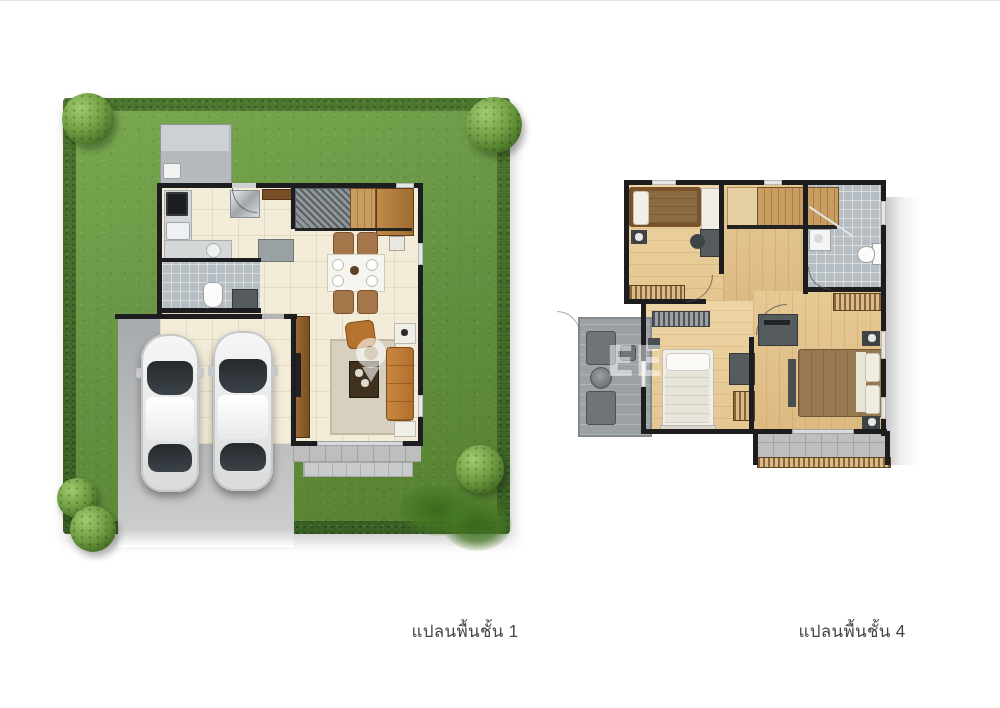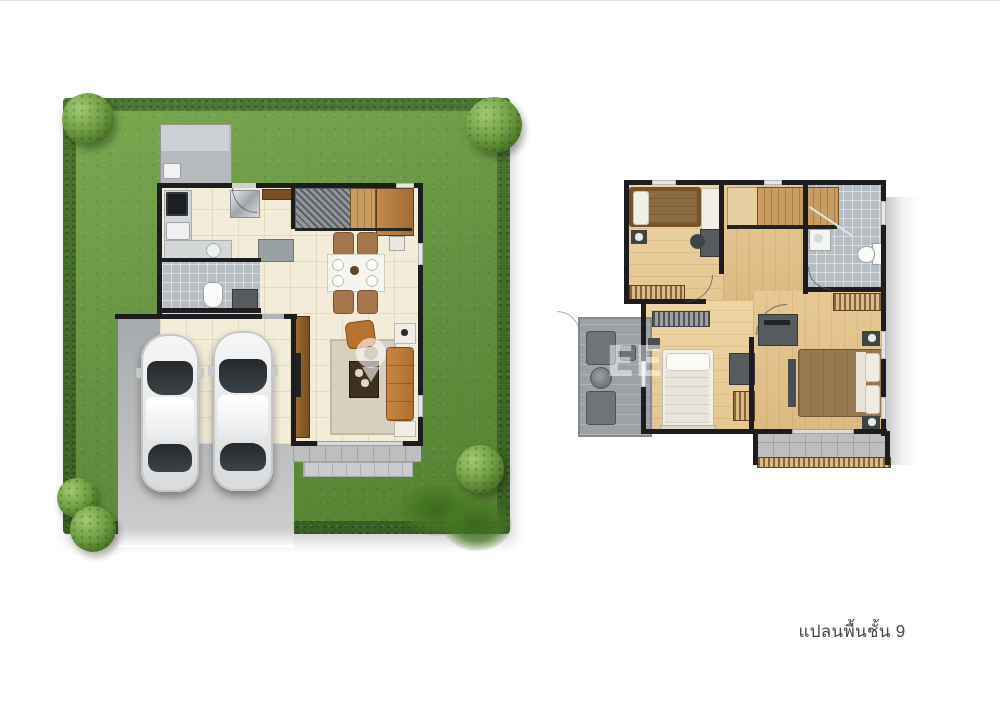--- a/index.html
+++ b/index.html
@@ -266,15 +266,16 @@
   <div class="abs arc" style="left:756px;top:303px;width:30px;height:30px;border-left:1.5px solid rgba(80,80,80,.75);border-top:1.5px solid rgba(80,80,80,.75);border-radius:100% 0 0 0;"></div>
   <div class="abs arc" style="left:808px;top:266px;width:22px;height:22px;border-left:1.5px solid rgba(80,80,80,.75);border-bottom:1.5px solid rgba(80,80,80,.75);border-radius:0 0 0 100%;"></div>
   <div class="abs arc" style="left:557px;top:310px;width:22px;height:22px;border-right:1.5px solid rgba(120,120,120,.6);border-top:1.5px solid rgba(120,120,120,.6);border-radius:0 100% 0 0;"></div>
 
   <div class="abs" style="left:356px;top:337px;width:30px;height:46px;">
     <div class="abs pin-ring" style="left:0;top:0;"></div>
     <div class="abs pin-tail" style="left:6px;top:29px;"></div>
   </div>
   <div class="abs wm-text" style="left:606px;top:340px;font-size:42px;color:rgba(255,255,255,.5);">EE</div>
 
-  <div class="abs caption" style="left:742px;top:616px;">แปลนพื้นชั้น 9</div>
+  <div class="abs caption" style="left:355px;top:616px;">แปลนพื้นชั้น 1</div>
+  <div class="abs caption" style="left:742px;top:616px;">แปลนพื้นชั้น 4</div>
 
 </div>
 
 </body></html>

